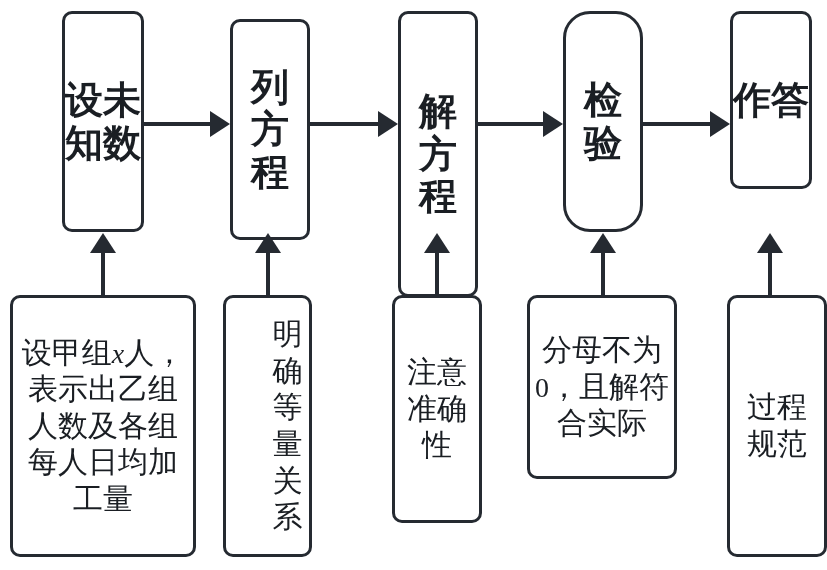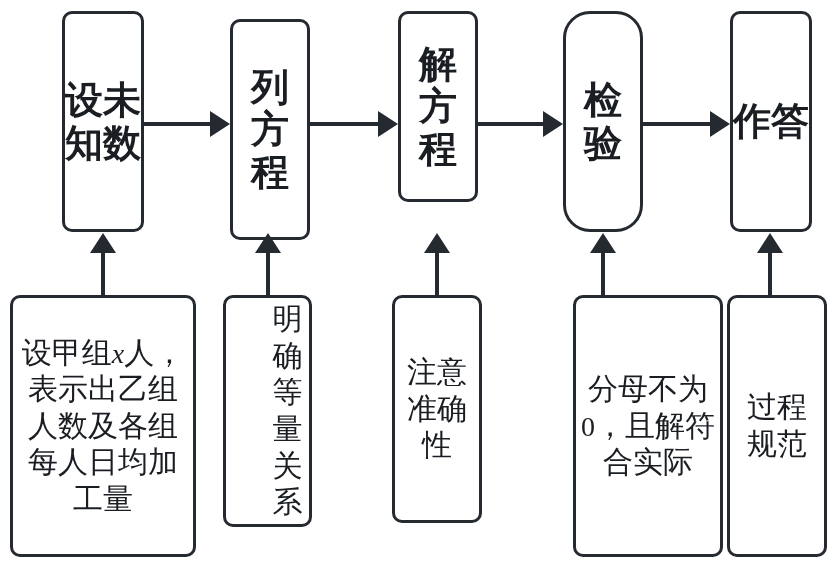--- a/index.html
+++ b/index.html
@@ -85,29 +85,29 @@
 <div id="canvas">
 
   <div class="node node-top" style="left:62px; top:11px; width:82px; height:221px;">
     <span class="txt">设未知数</span>
   </div>
 
   <div class="node node-top" style="left:230px; top:11px; width:80px; height:221px;margin-top:8px;">
     <span class="txt">列方程</span>
   </div>
 
-  <div class="node node-top" style="left:398px; top:11px; width:80px; height:191px;">
+  <div class="node node-top" style="left:398px; top:11px; width:80px; height:286px;">
     <span class="txt">解方程</span>
   </div>
 
   <div class="node node-top" style="left:563px; top:11px; width:80px; height:221px;border-radius:27px;">
     <span class="txt">检验</span>
   </div>
 
-  <div class="node node-top" style="left:730px; top:11px; width:82px; height:221px;">
+  <div class="node node-top" style="left:730px; top:11px; width:82px; height:178px;">
     <span class="txt">作答</span>
   </div>
 
   <div class="h-line" style="left:144px; top:122px; width:68px;"></div>
   <div class="h-arrow" style="left:210px; top:111px;"></div>
 
   <div class="h-line" style="left:310px; top:122px; width:70px;"></div>
   <div class="h-arrow" style="left:378px; top:111px;"></div>
 
   <div class="h-line" style="left:478px; top:122px; width:67px;"></div>
@@ -128,29 +128,29 @@
   <div class="v-line" style="left:601px; top:252px; width:4px; height:43px;"></div>
   <div class="v-arrow" style="left:590px; top:233px;"></div>
 
   <div class="v-line" style="left:768px; top:252px; width:4px; height:43px;"></div>
   <div class="v-arrow" style="left:757px; top:233px;"></div>
 
   <div class="node node-bottom" style="left:10px; top:295px; width:186px; height:262px;">
     <span class="txt"><span>设甲组</span><span class="ital">x</span><span>人，表示出乙组人数及各组每人日均加工量</span></span>
   </div>
 
-  <div class="node node-bottom" style="left:223px; top:295px; width:89px; height:232px;padding-left:40px;">
+  <div class="node node-bottom" style="left:223px; top:295px; width:89px; height:262px;padding-left:40px;">
     <span class="txt">明确等量关系</span>
   </div>
 
   <div class="node node-bottom" style="left:392px; top:295px; width:90px; height:228px;">
     <span class="txt">注意准确性</span>
   </div>
 
-  <div class="node node-bottom" style="left:527px; top:295px; width:150px; height:262px;margin-left:46px;">
+  <div class="node node-bottom" style="left:527px; top:295px; width:150px; height:184px;">
     <span class="txt"><span>分母不为</span><span class="num">0</span><span>，且解符合实际</span></span>
   </div>
 
   <div class="node node-bottom" style="left:727px; top:295px; width:100px; height:262px;">
     <span class="txt">过程规范</span>
   </div>
 
 </div>
 
 </body></html>

